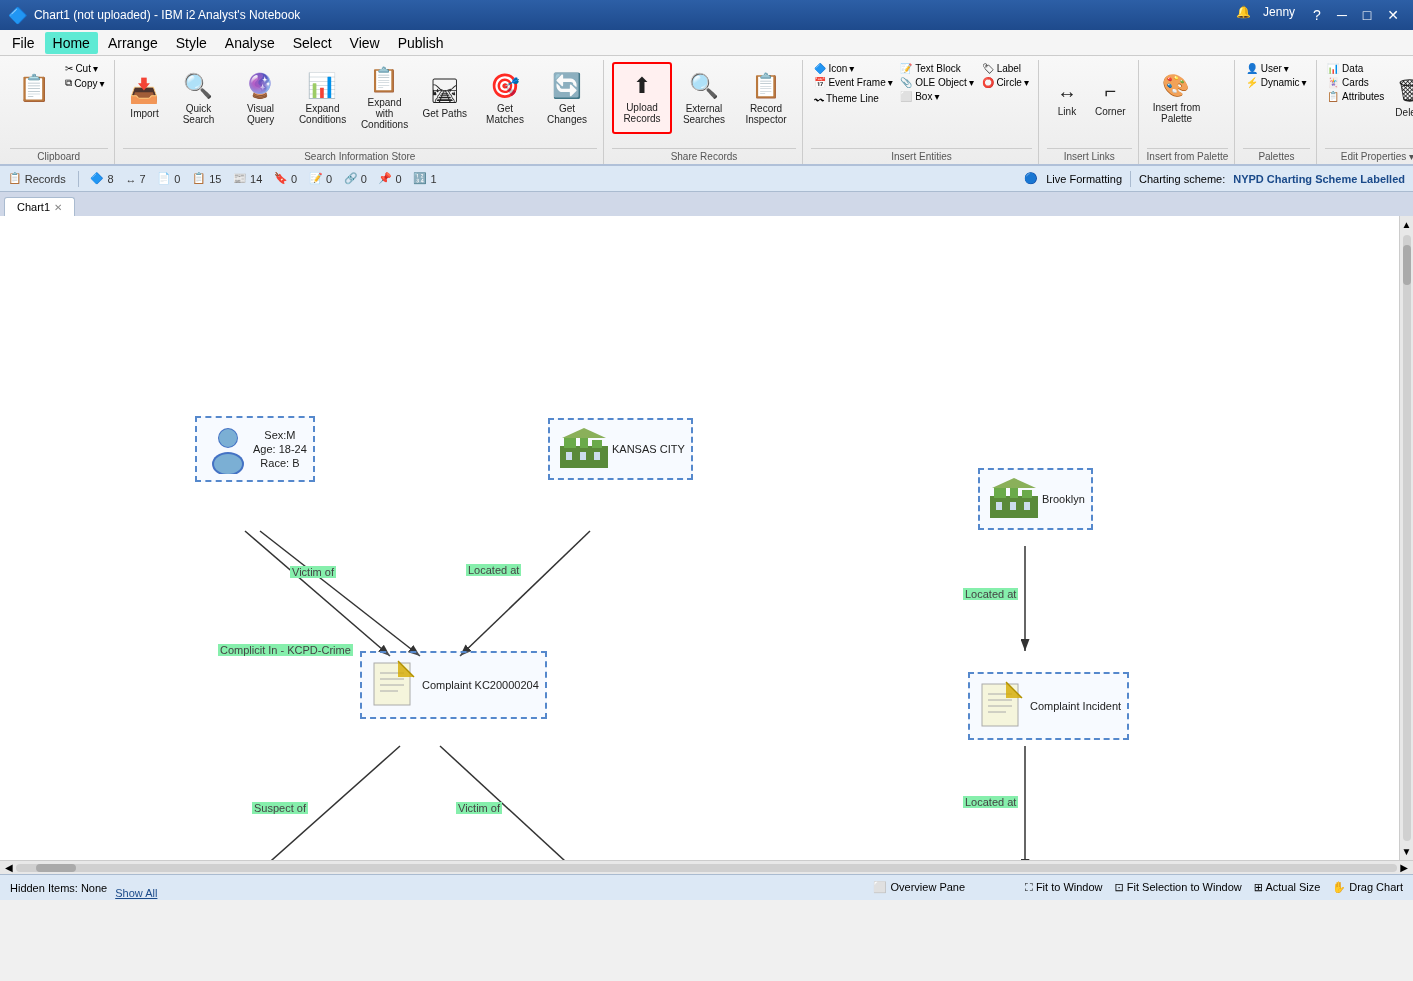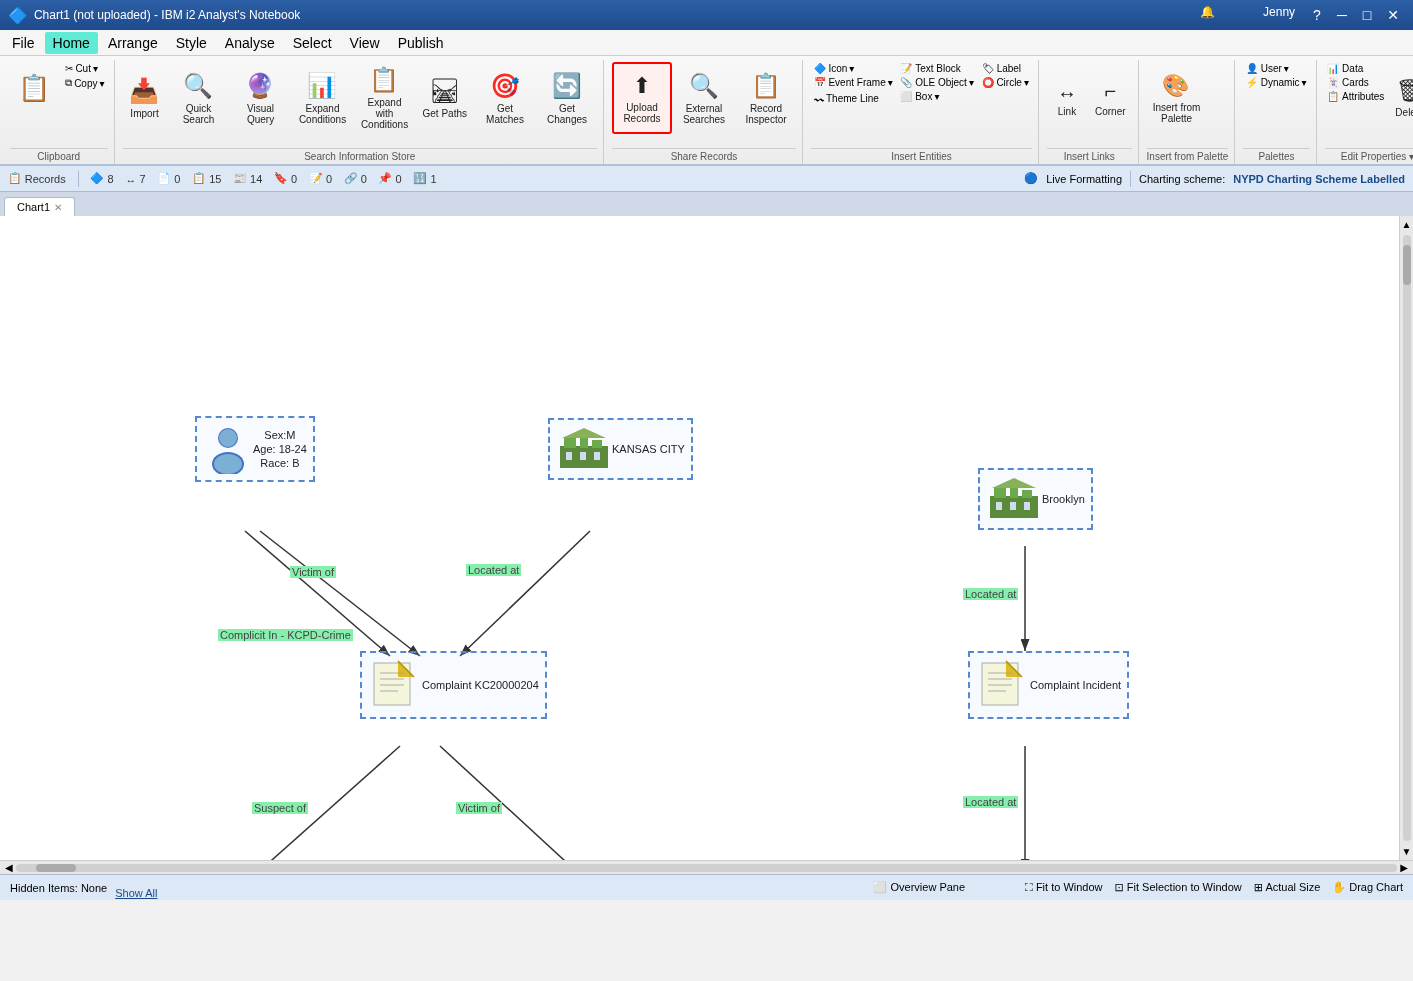--- a/index.html
+++ b/index.html
@@ -258,21 +258,21 @@
 </head>
 <body>
 
 <div id="title-bar">
   <div id="title-bar-left">
     <span style="font-size:16px;">🔷</span>
     <span>Chart1 (not uploaded) - IBM i2 Analyst's Notebook</span>
   </div>
   <div id="title-bar-controls">
     <span style="margin-right:8px;">🔔</span>
-    <span style="margin-right:8px;margin-left:36px;">Jenny</span>
+    <span style="margin-right:8px;">Jenny</span>
     <button class="title-btn">?</button>
     <button class="title-btn">─</button>
     <button class="title-btn">□</button>
     <button class="title-btn">✕</button>
   </div>
 </div>
 
 <div id="menu-bar">
   <div class="menu-item">File</div>
   <div class="menu-item active">Home</div>
@@ -559,21 +559,21 @@
       <line x1="400" y1="530" x2="245" y2="668" stroke="#333" stroke-width="1.5" marker-end="url(#arrowhead)"></line>
 
       <line x1="440" y1="530" x2="590" y2="668" stroke="#333" stroke-width="1.5" marker-end="url(#arrowhead)"></line>
 
       <line x1="1025" y1="330" x2="1025" y2="435" stroke="#333" stroke-width="1.5" marker-end="url(#arrowhead)"></line>
 
       <line x1="1025" y1="530" x2="1025" y2="655" stroke="#333" stroke-width="1.5" marker-end="url(#arrowhead)"></line>
     </svg>
 
     <div class="edge-label" style="left:290px;top:350px;">Victim of</div>
-    <div class="edge-label" style="left:218px;top:413px;">Complicit In - KCPD-Crime</div>
+    <div class="edge-label" style="left:218px;top:428px;">Complicit In - KCPD-Crime</div>
     <div class="edge-label" style="left:466px;top:348px;">Located at</div>
     <div class="edge-label" style="left:252px;top:586px;">Suspect of</div>
     <div class="edge-label" style="left:456px;top:586px;">Victim of</div>
     <div class="edge-label" style="left:963px;top:372px;">Located at</div>
     <div class="edge-label" style="left:963px;top:580px;">Located at</div>
 
     <div class="node" style="left:195px;top:200px;">
       <div class="node-box">
         <svg width="50" height="50" viewBox="0 0 50 50">
           <circle cx="25" cy="14" r="10" fill="#4472c4"></circle>
@@ -625,21 +625,21 @@
           <rect x="36" y="14" width="10" height="8" fill="#6aaa4a"></rect>
           <rect x="10" y="26" width="6" height="8" fill="#cde"></rect>
           <rect x="24" y="26" width="6" height="8" fill="#cde"></rect>
           <rect x="38" y="26" width="6" height="8" fill="#cde"></rect>
           <polygon points="28,2 50,12 6,12" fill="#8ab05a"></polygon>
         </svg>
         <div class="node-label">Brooklyn</div>
       </div>
     </div>
 
-    <div class="node" style="left:968px;top:435px;align-items:flex-end;">
+    <div class="node" style="left:968px;top:456px;align-items:flex-end;">
       <div class="node-box">
         <svg width="54" height="52" viewBox="0 0 54 52">
           <rect x="6" y="4" width="36" height="42" fill="#f5f5dc" stroke="#aaa" stroke-width="1"></rect>
           <line x1="12" y1="14" x2="36" y2="14" stroke="#aaa" stroke-width="1"></line>
           <line x1="12" y1="20" x2="36" y2="20" stroke="#aaa" stroke-width="1"></line>
           <line x1="12" y1="26" x2="36" y2="26" stroke="#aaa" stroke-width="1"></line>
           <line x1="12" y1="32" x2="30" y2="32" stroke="#aaa" stroke-width="1"></line>
           <polygon points="30,2 46,18 30,18" fill="#d4aa00" opacity="0.8"></polygon>
           <line x1="30" y1="2" x2="46" y2="18" stroke="#b09000" stroke-width="1.5"></line>
         </svg>

